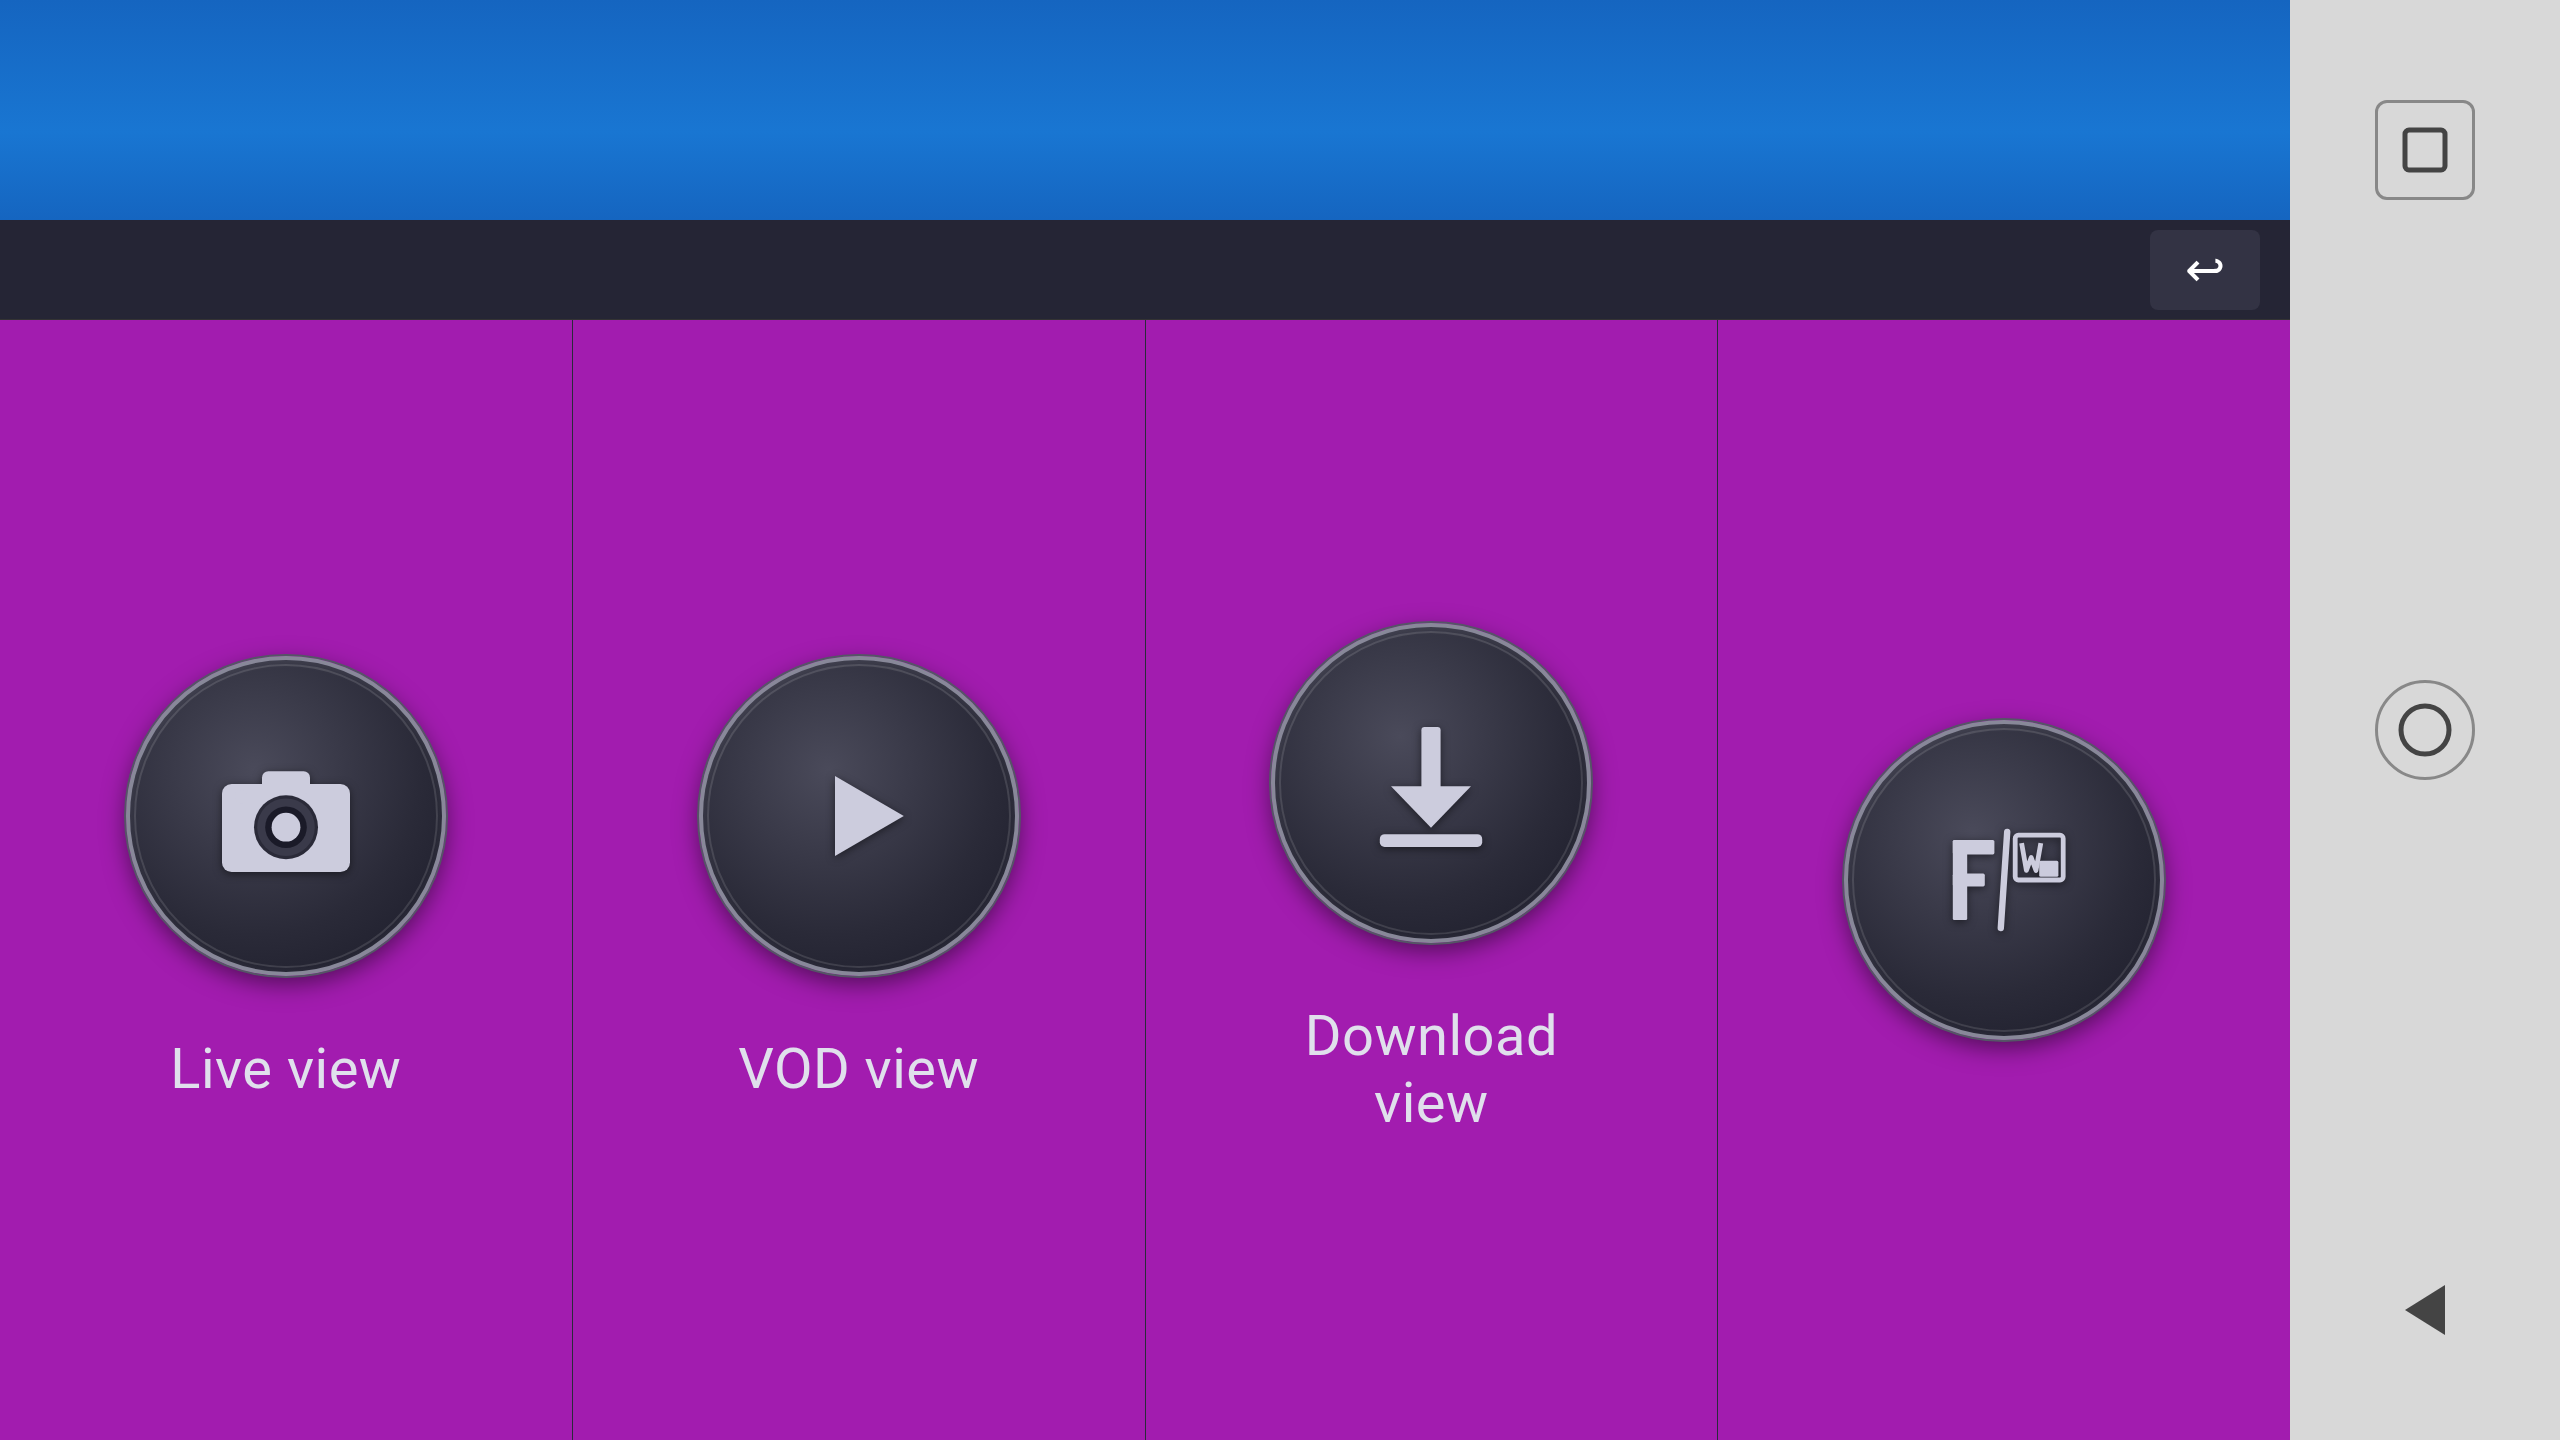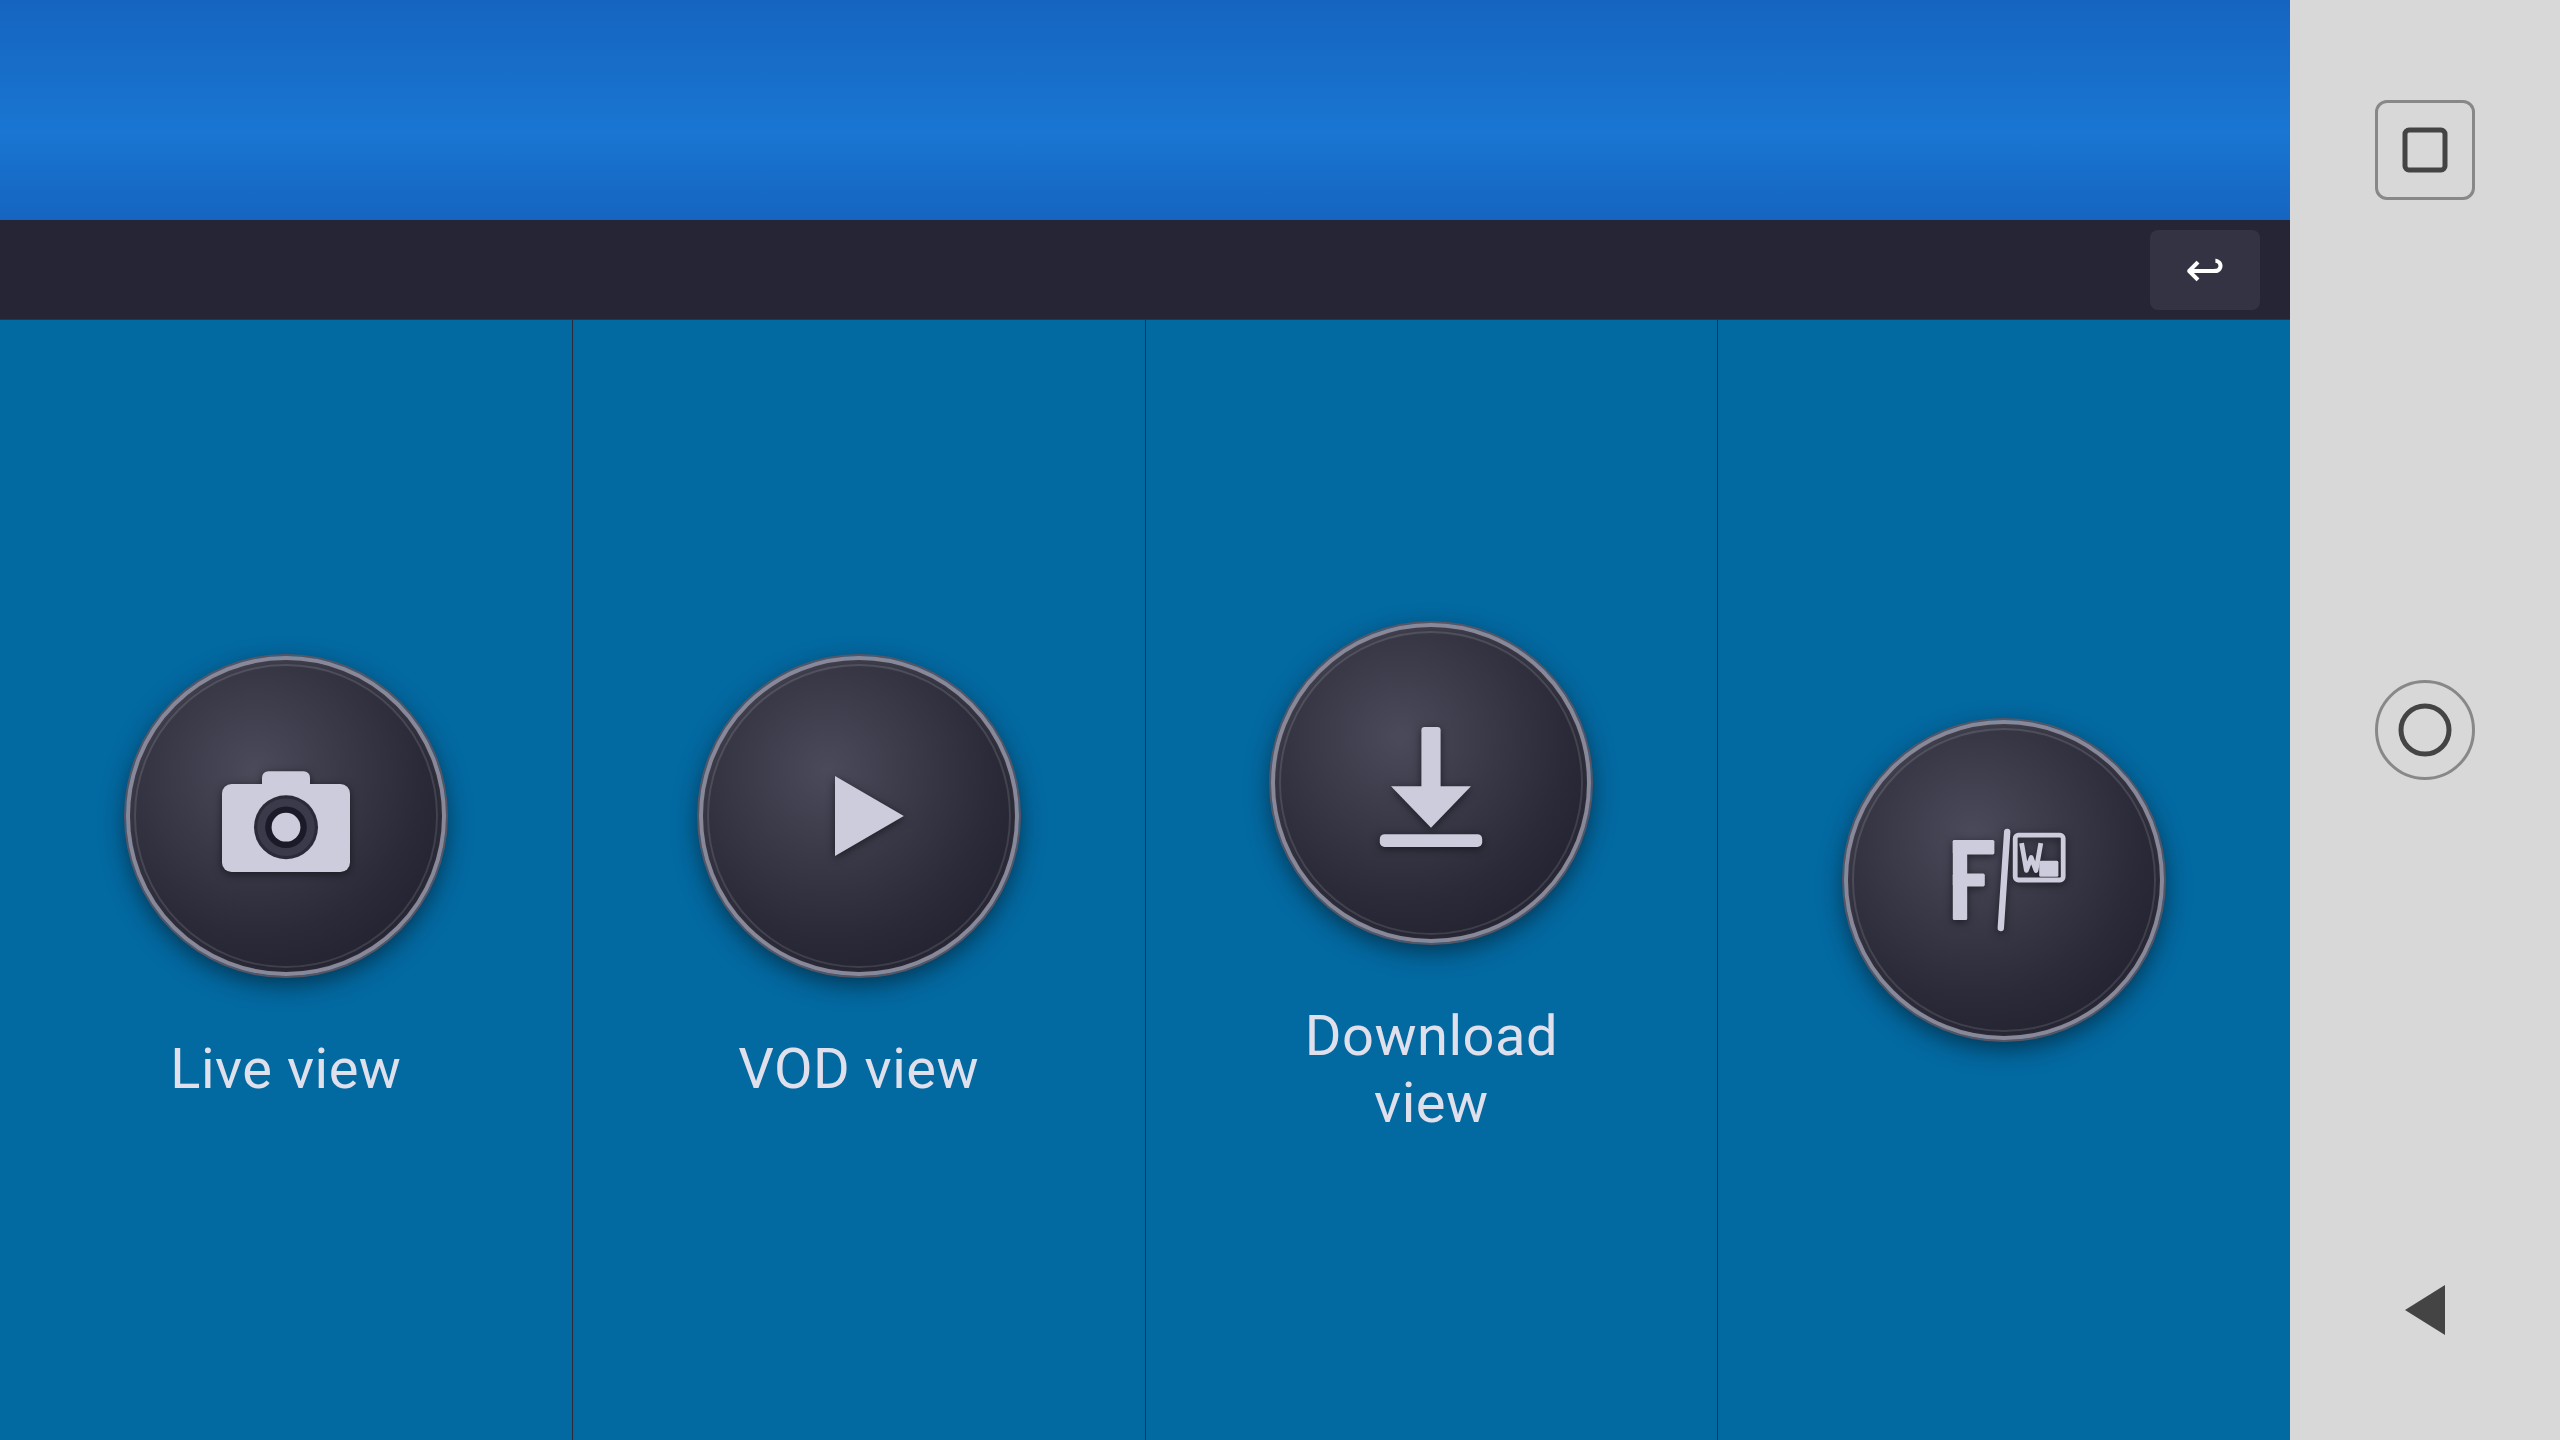--- a/index.html
+++ b/index.html
@@ -58,21 +58,21 @@
     .back-icon {
       color: #ffffff;
       font-size: 48px;
     }
 
     
     .main-content {
       flex: 1;
       display: flex;
       flex-direction: row;
-      background: #0369a1;
+      background: #a21caf;
     }
 
     
     .menu-item {
       flex: 1;
       display: flex;
       flex-direction: column;
       align-items: center;
       justify-content: center;
       border-right: 1px solid #2a2a3a;

